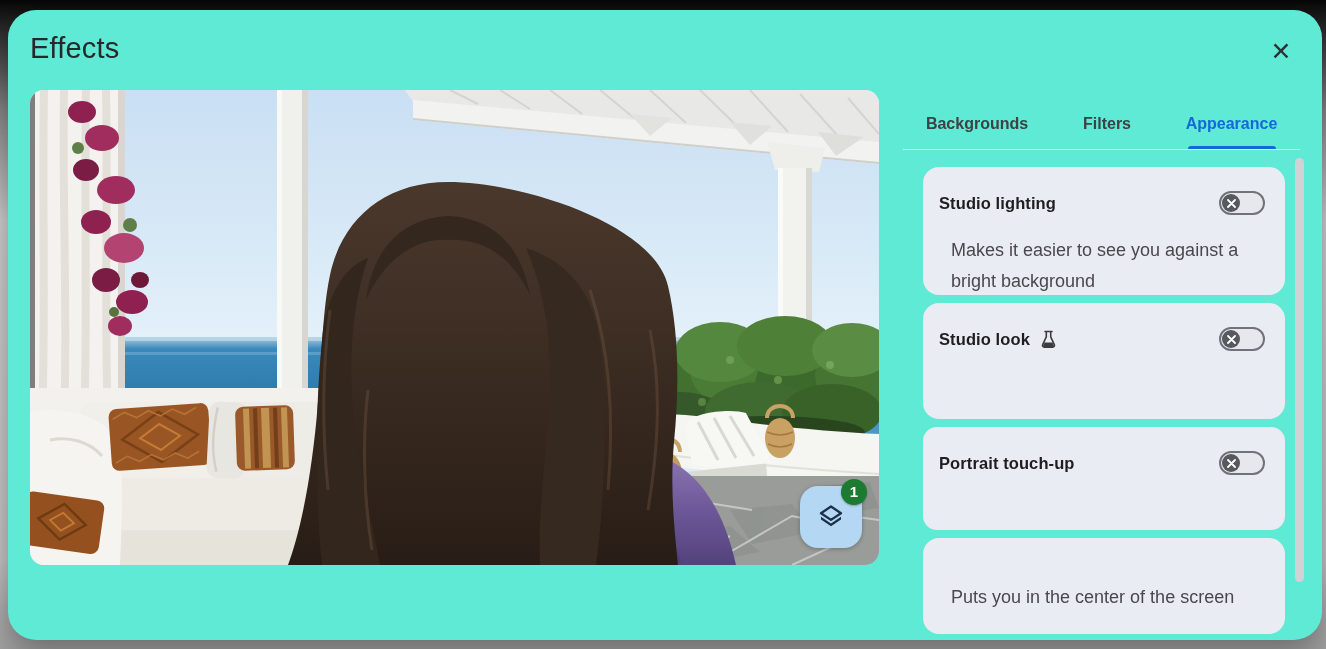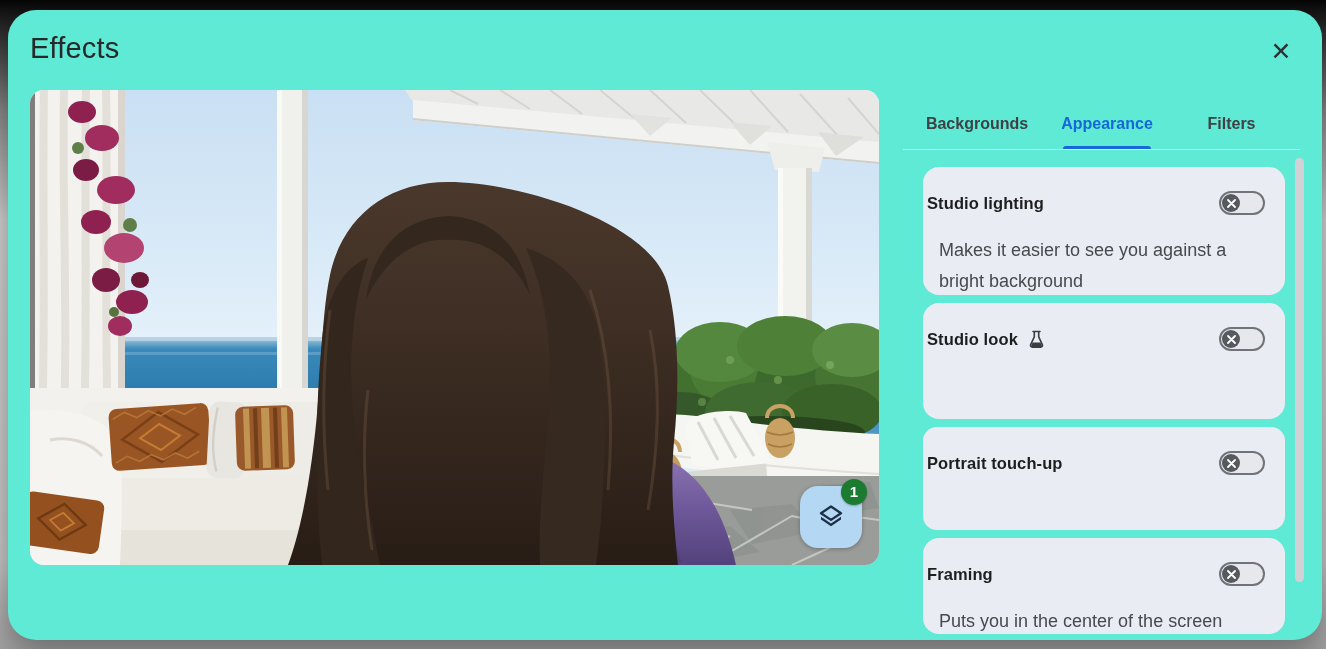--- a/index.html
+++ b/index.html
@@ -30,21 +30,21 @@
   .panel { position:absolute; left:895px; top:88px; width:397px; height:542px; }
   .tabs { display:flex; height:52px; border-bottom:1px solid #e5e5e8; }
   .tab { position:relative; display:flex; align-items:center; justify-content:center;
     font-size:16px; font-weight:700; color:#3e4145; cursor:pointer;text-align:center; }
   .tab:nth-child(1){ width:148px; } .tab:nth-child(2){ width:112px; } .tab:nth-child(3){ width:137px; }
   .tab.active { color:#1667d9; }
   .tab.active::after { content:''; position:absolute; left:50%; transform:translateX(-50%);
     bottom:0px; width:88px; height:3px; background:#1667d9; border-radius:3px 3px 0 0; }
 
   .cards { position:absolute; left:20px; top:69px; width:362px; display:flex; flex-direction:column; gap:8px; }
-  .card { background:#eaecf3; border-radius:16px; padding:24px 20px 0 4px; overflow:hidden; }
+  .card { background:#eaecf3; border-radius:16px; padding:24px 20px 0 16px; overflow:hidden; }
   .card.c1{ height:128px; } .card.c2{ height:116px; } .card.c3{ height:103px;border-radius:14px; } .card.c4{ height:96px; }
   .card-head { display:flex; justify-content:space-between; align-items:center; }
   .card-title-wrap { display:flex; align-items:center; gap:10px; }
   .card-title { font-size:16.5px; font-weight:700; color:#1d1e20; letter-spacing:.1px; }
   .card-desc { margin-top:20px; font-size:18px; line-height:31px; color:#47494d; max-width:305px;margin-left:12px; }
 
   .toggle { position:relative; width:46px; height:24px; border:2px solid #6f737a; border-radius:13px;
     background:#e7e8ed; cursor:pointer; flex:none; }
   .toggle .thumb { position:absolute; left:1px; top:1px; width:18px; height:18px; border-radius:50%;
     background:#56595e; display:flex; align-items:center; justify-content:center; }
@@ -321,22 +321,22 @@
         <path d="M14,3.5 L24,10.2 L14,16.9 L4,10.2 Z" fill="none" stroke="#1d3049" stroke-width="2.3" stroke-linejoin="round"></path>
         <path d="M4,13.8 L14,20.5 L24,13.8 L24,16.6 L14,23.3 L4,16.6 Z" fill="#1d3049"></path>
       </svg>
       <span class="badge">1</span>
     </button>
   </div>
 
   <div class="panel">
     <div class="tabs">
       <div class="tab">Backgrounds</div>
+      <div class="tab">Filters</div>
       <div class="tab active">Appearance</div>
-      <div class="tab">Filters</div>
     </div>
 
     <div class="cards">
 
       <div class="card c1">
         <div class="card-head">
           <div class="card-title-wrap">
             <span class="card-title">Studio lighting</span>
           </div>
           <div class="toggle">
@@ -378,32 +378,20 @@
             <span class="thumb">
               <svg width="9" height="9" viewBox="0 0 9 9">
                   <path d="M1,1 L8,8 M8,1 L1,8" stroke="#fff" stroke-width="1.8" stroke-linecap="round"></path>
                 </svg>
             </span>
           </div>
         </div>
       </div>
 
       <div class="card c4">
-        <div class="card-head">
-          <div class="card-title-wrap">
-            <span class="card-title">Framing</span>
-          </div>
-          <div class="toggle">
-            <span class="thumb">
-              <svg width="9" height="9" viewBox="0 0 9 9">
-                  <path d="M1,1 L8,8 M8,1 L1,8" stroke="#fff" stroke-width="1.8" stroke-linecap="round"></path>
-                </svg>
-            </span>
-          </div>
-        </div>
         <div class="card-desc">Puts you in the center of the screen</div>
       </div>
 
     </div>
 
     <div class="scrollbar"></div>
   </div>
 </div>
 
 </body></html>

